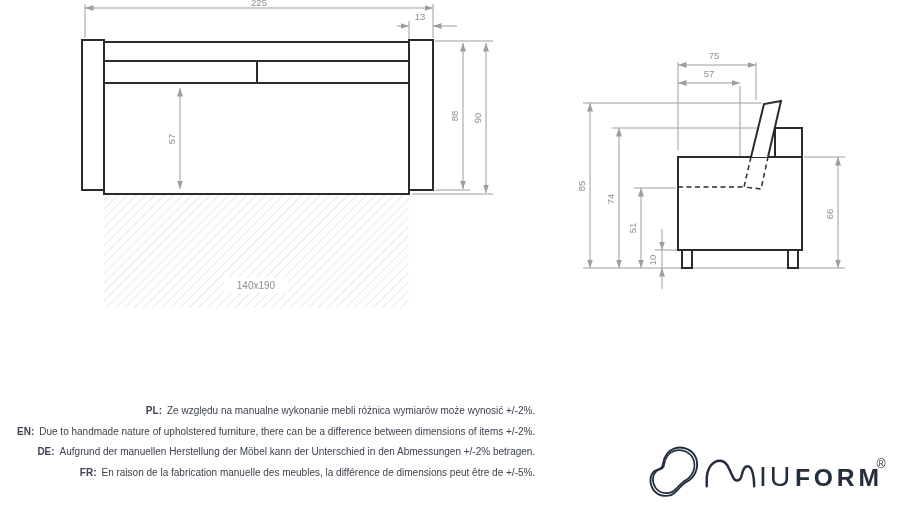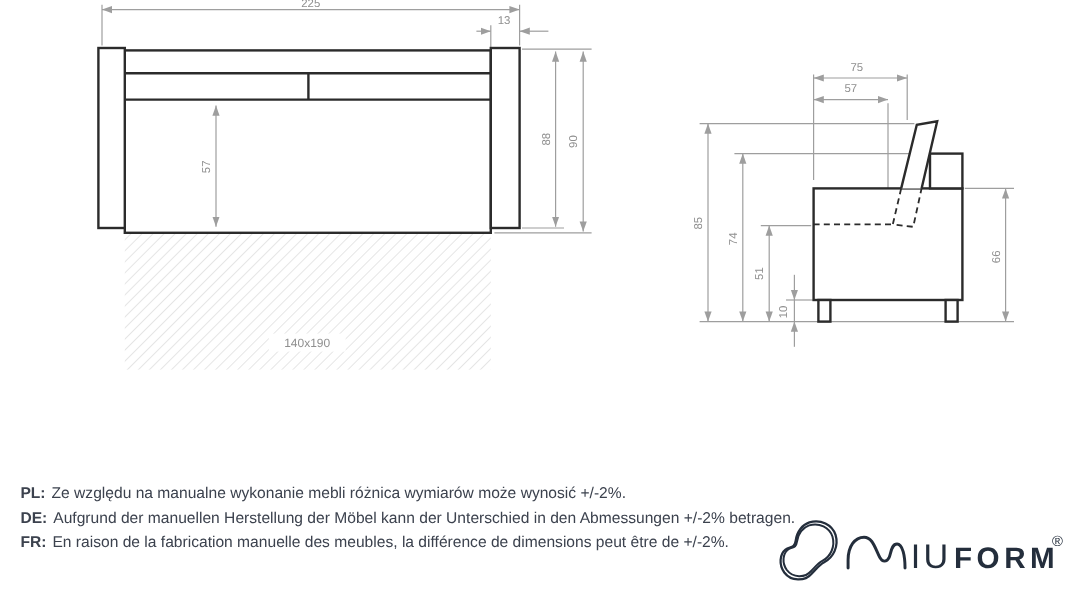--- a/index.html
+++ b/index.html
@@ -1,24 +1,24 @@
 <!DOCTYPE html>
 <html><head>
 <meta charset="utf-8">
 <style>
   html,body { margin:0; padding:0; background:#ffffff; }
   #stage {
     position:relative; width:900px; height:510px; background:#ffffff;
     font-family:"Liberation Sans", sans-serif; overflow:hidden;
   }
   #drawing { position:absolute; left:0; top:0; }
-  .disclaimer { position:absolute; left:17px; top:401px; color:#3c424e; font-size:13px; }
+  .disclaimer { position:absolute; left:17px; top:401px; color:#3c424e; font-size:10px;text-align:right; }
   .disc-line { height:20.6px; line-height:20.6px; white-space:nowrap; }
   .disc-label { font-weight:700; margin-right:5px; }
-  .logo-wrap { position:absolute; left:646px; top:428px; width:242px; height:64px; }
+  .logo-wrap { position:absolute; left:646px; top:441px; width:242px; height:64px; }
   svg text.dim { fill:#8f8f8f; font-size:9.5px; font-family:"Liberation Sans", sans-serif; }
   svg text.area { fill:#8f8f8f; font-size:10px; font-family:"Liberation Sans", sans-serif; }
 </style>
 </head>
 <body>
 
 <div id="stage">
 
   <svg id="drawing" width="900" height="340" viewBox="0 0 900 340">
     <defs>
@@ -142,24 +142,27 @@
         <text class="dim" x="833" y="214" text-anchor="middle" transform="rotate(-90 833 214)">66</text>
       </g>
     </g>
   </svg>
 
   <div class="disclaimer">
     <div class="disc-line">
       <span class="disc-label">PL:</span><span>Ze względu na manualne wykonanie mebli różnica wymiarów może wynosić +/-2%.</span>
     </div>
     <div class="disc-line">
+      <span class="disc-label">EN:</span><span>Due to handmade nature of upholstered furniture, there can be a difference between dimensions of items +/-2%.</span>
+    </div>
+    <div class="disc-line">
       <span class="disc-label">DE:</span><span>Aufgrund der manuellen Herstellung der Möbel kann der Unterschied in den Abmessungen +/-2% betragen.</span>
     </div>
     <div class="disc-line">
-      <span class="disc-label">FR:</span><span>En raison de la fabrication manuelle des meubles, la différence de dimensions peut être de +/-2%.</span>
+      <span class="disc-label">FR:</span><span>En raison de la fabrication manuelle des meubles, la différence de dimensions peut être de +/-5%.</span>
     </div>
   </div>
 
   <div class="logo-wrap">
     <svg width="242" height="64" viewBox="0 0 255 64">
       <g fill="none" stroke="#242e3c">
         <path id="beanPath" stroke-width="2" d="M30,6 C40,3 50,8 53,17 C56,27 51,37 43,41 C39,43 36,47 32,51 C26,58 14,58 8,50 C3,43 4,34 9,30 C13,27 17,29 18,22 C19,14 24,8 30,6 Z"></path>
         <use href="#beanPath" transform="translate(3.1,3.3) scale(0.89)" stroke-width="1"></use>
       </g>
       <path d="M64,46 L64,39 C64,27 70,19 78,19 C86,19 88,30 92,37 C94,41 98,41 100,37 C102,32 102,25 107,25 C112,25 114,36 114,46" fill="none" stroke="#242e3c" stroke-width="2.6" stroke-linecap="round" stroke-linejoin="round"></path>

